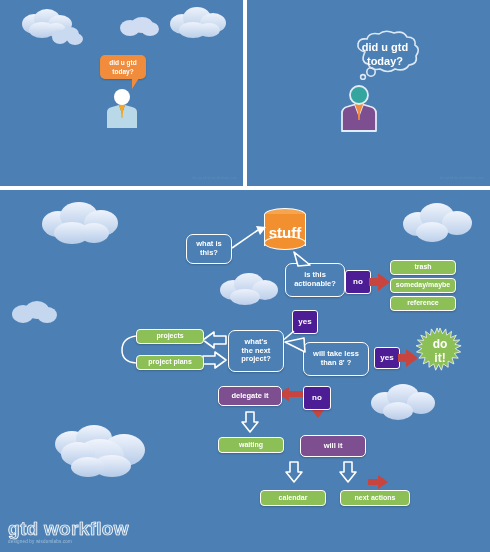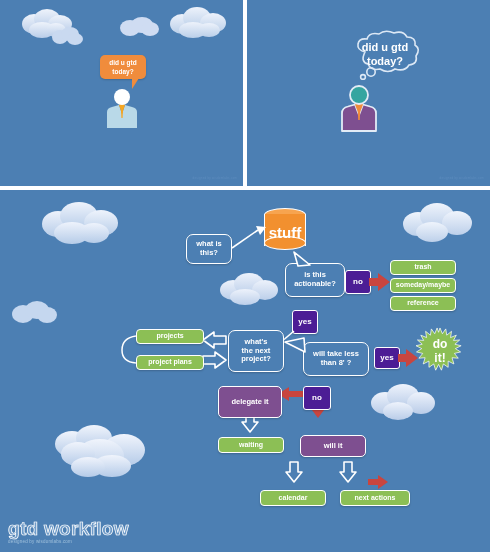--- a/index.html
+++ b/index.html
@@ -490,21 +490,21 @@
         <polygon fill="#8cbf55" stroke="#ffffff" stroke-width="1.5" points="50,2 55,14 62,4 64,17 74,9 72,22 84,17 78,28 91,27 81,36 94,39 82,45 93,52 80,55 88,65 75,64 79,77 67,71 67,84 57,77 53,90 47,78 41,90 37,77 27,84 27,71 15,77 19,64 6,65 14,55 1,52 12,45 0,39 13,36 3,27 16,28 10,17 22,22 20,9 30,17 32,4 39,14 44,2 47,11"></polygon>
       </svg>
       <div class="burst-label">do
 it!</div>
     </div>
 
     <div class="node red" style="left:303px;top:196px;width:28px;height:24px;">
       <span>no</span>
     </div>
 
-    <div class="node purple" style="left:218px;top:196px;width:64px;height:32px;">
+    <div class="node purple" style="left:218px;top:196px;width:64px;height:20px;">
       <span>delegate it</span>
     </div>
 
     <div class="node green" style="left:218px;top:247px;width:66px;height:16px;">
       <span>waiting</span>
     </div>
 
     <div class="node purple" style="left:300px;top:245px;width:66px;height:22px;">
       <span>will it</span>
     </div>

